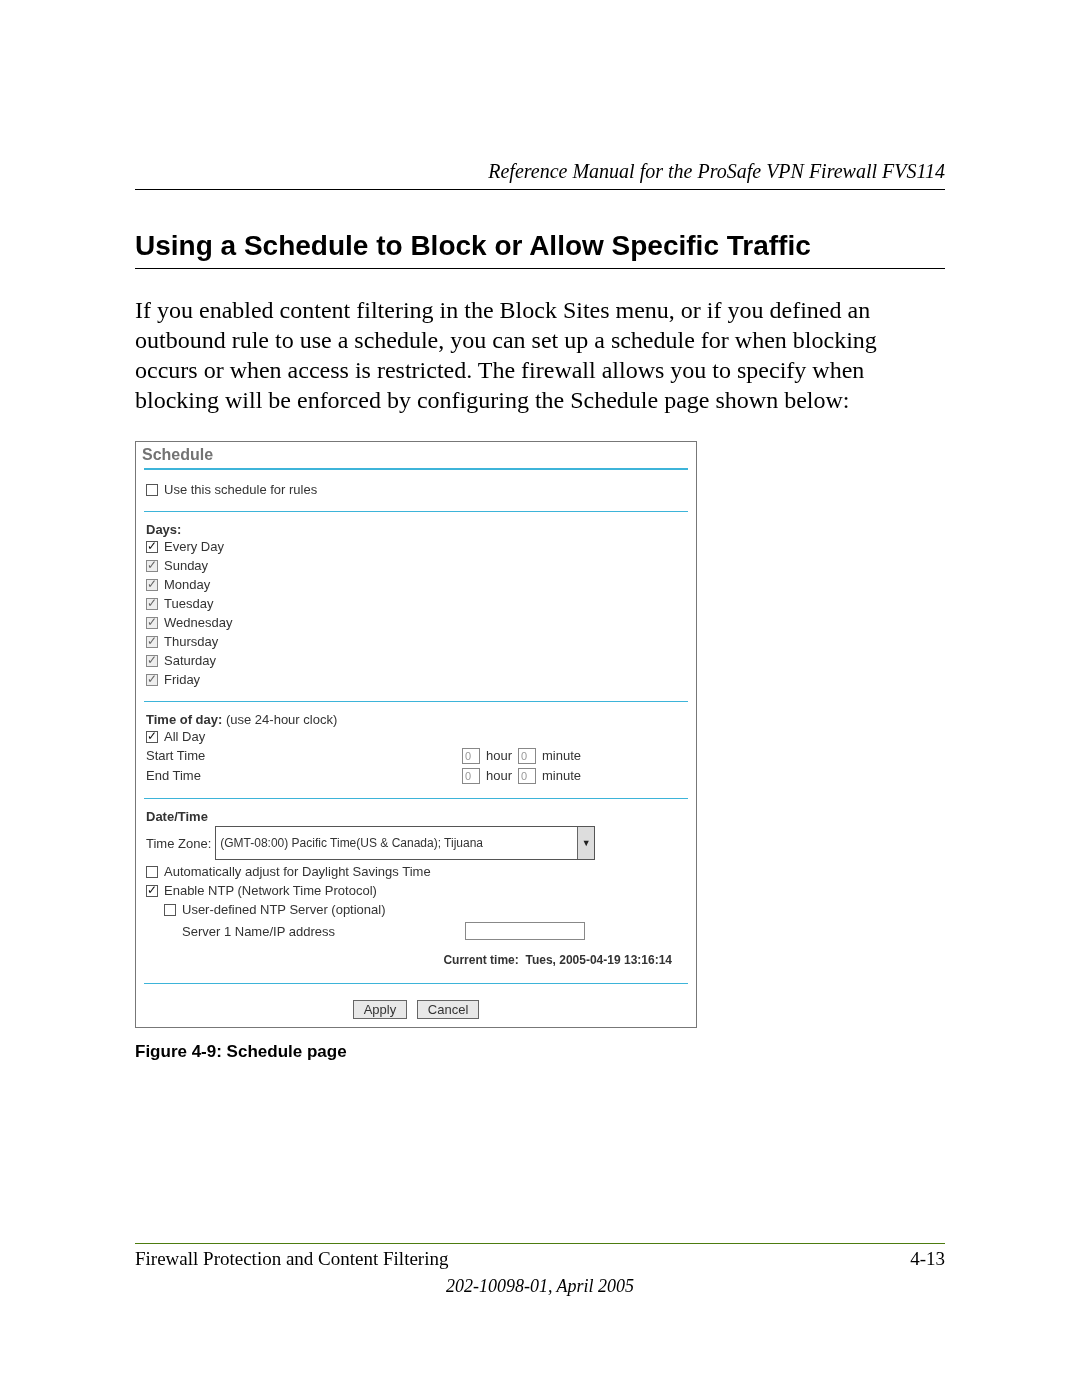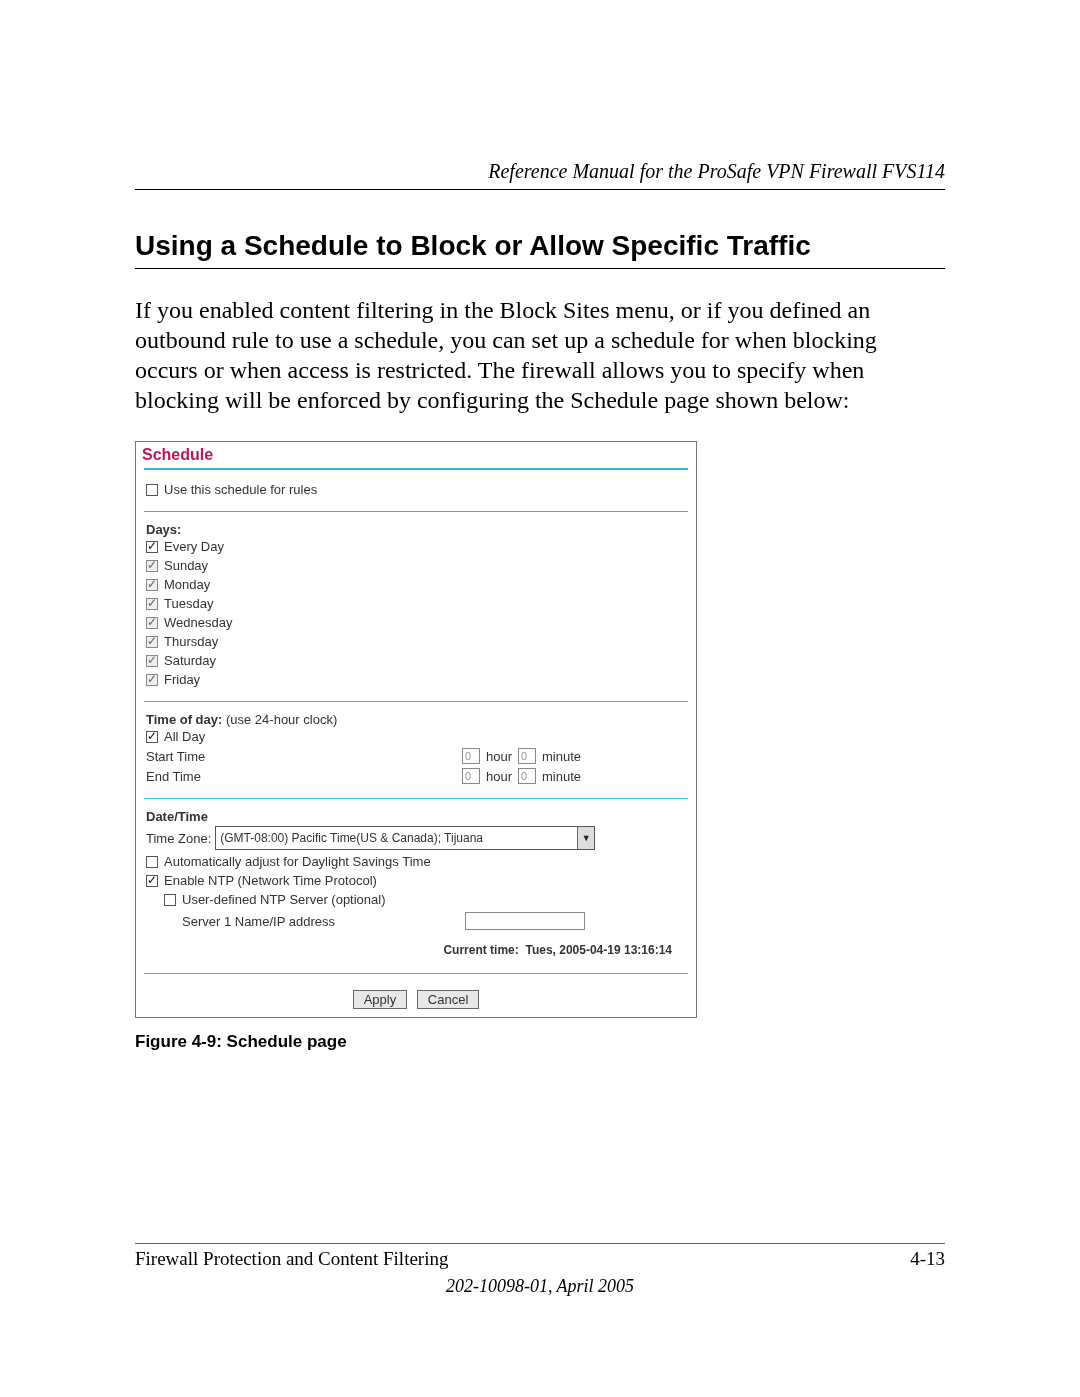--- a/index.html
+++ b/index.html
@@ -41,21 +41,21 @@
   }
   .figure-box {
     width: 560px;
     border: 1px solid #777;
     background: #fff;
     font-family: Arial, Helvetica, sans-serif;
     font-size: 13px;
     color: #333;
   }
   .fig-title {
-    color: #be185d;
+    color: #737373;
     font-weight: bold;
     font-size: 16px;
     padding: 4px 6px 2px 6px;
   }
   .hr-teal {
     border: 0;
     border-top: 2px solid #3db4d9;
     margin: 2px 8px 6px 8px;
   }
   .hr-teal-thin {
@@ -93,21 +93,21 @@
     color: #111;
   }
   .chk.disabled.checked::after {
     color: #666;
   }
   .bold {
     font-weight: bold;
   }
   .time-row {
     display: flex;
-    align-items: center;
+    align-items: flex-start;
     padding: 2px 0;
     gap: 6px;
   }
   .time-row .lbl {
     width: 310px;
   }
   .tinybox {
     width: 18px;
     height: 16px;
     border: 1px solid #888;
@@ -121,21 +121,21 @@
   }
   .tz-row {
     display: flex;
     align-items: center;
     gap: 4px;
     padding: 2px 0;
   }
   .tz-select {
     border: 1px solid #555;
     background: #fff;
-    height: 24px;
+    height: 34px;
     width: 380px;
     display: flex;
     align-items: center;
     justify-content: space-between;
     font-size: 12px;
     padding-left: 4px;
     box-sizing: border-box;
     font-family: Arial, Helvetica, sans-serif;
   }
   .tz-arrow {

